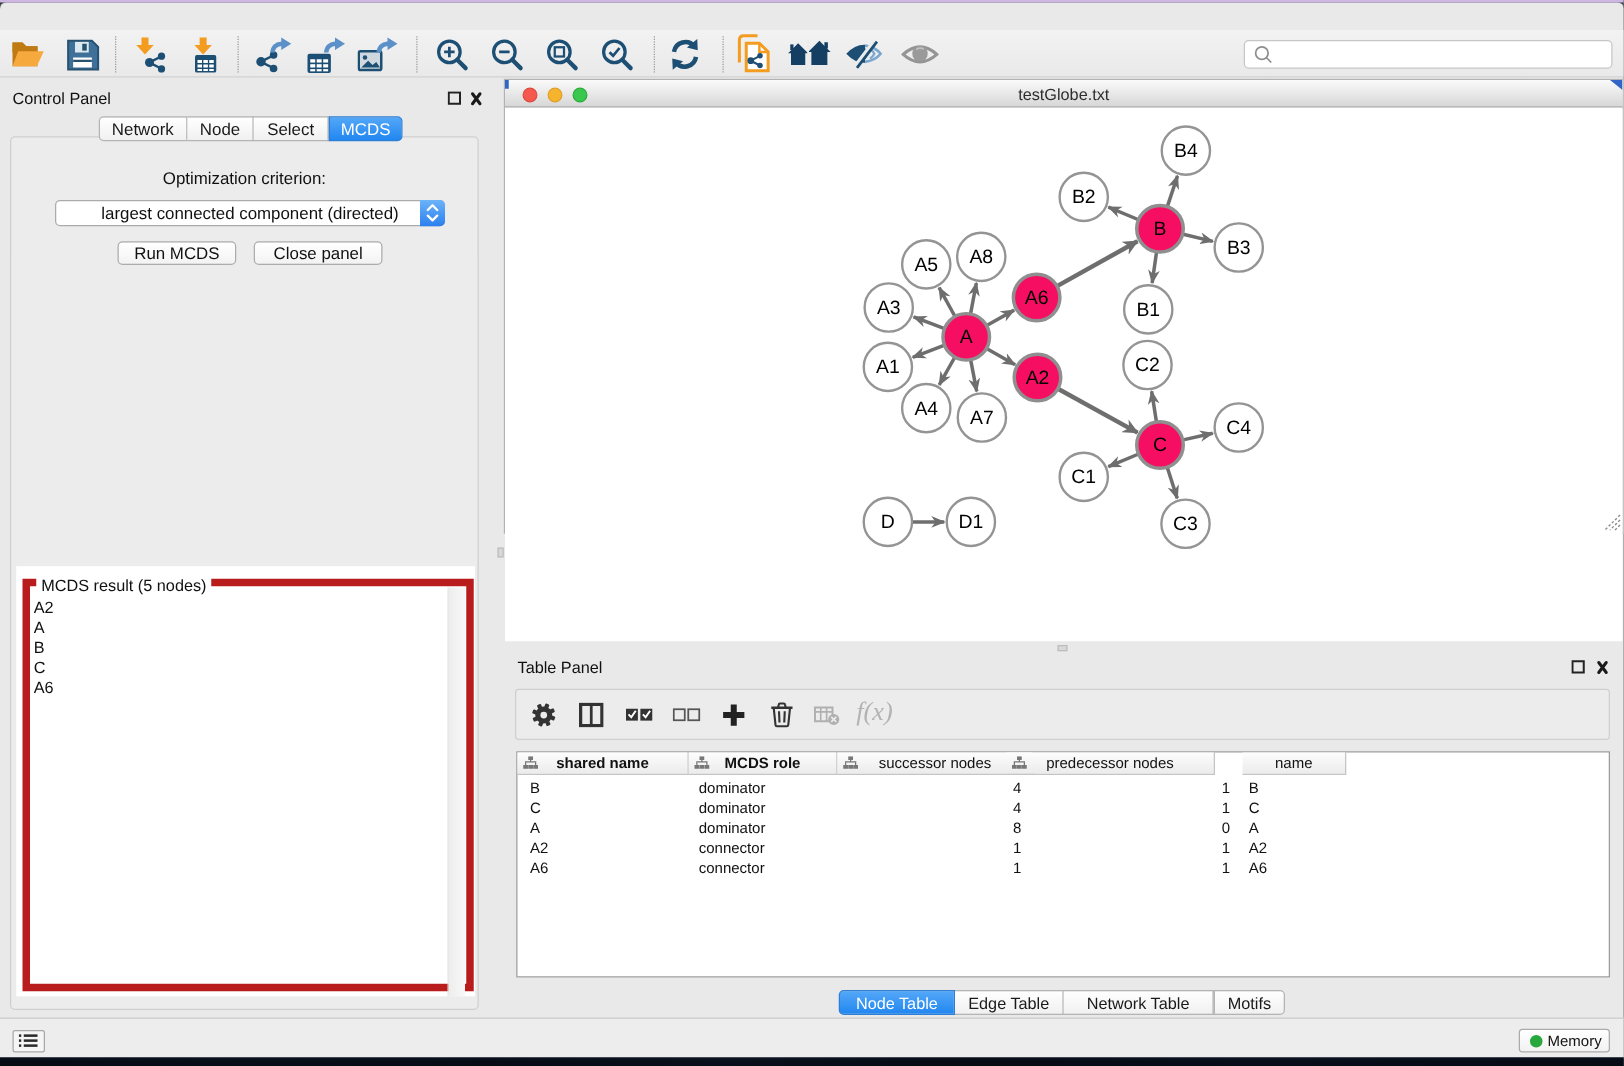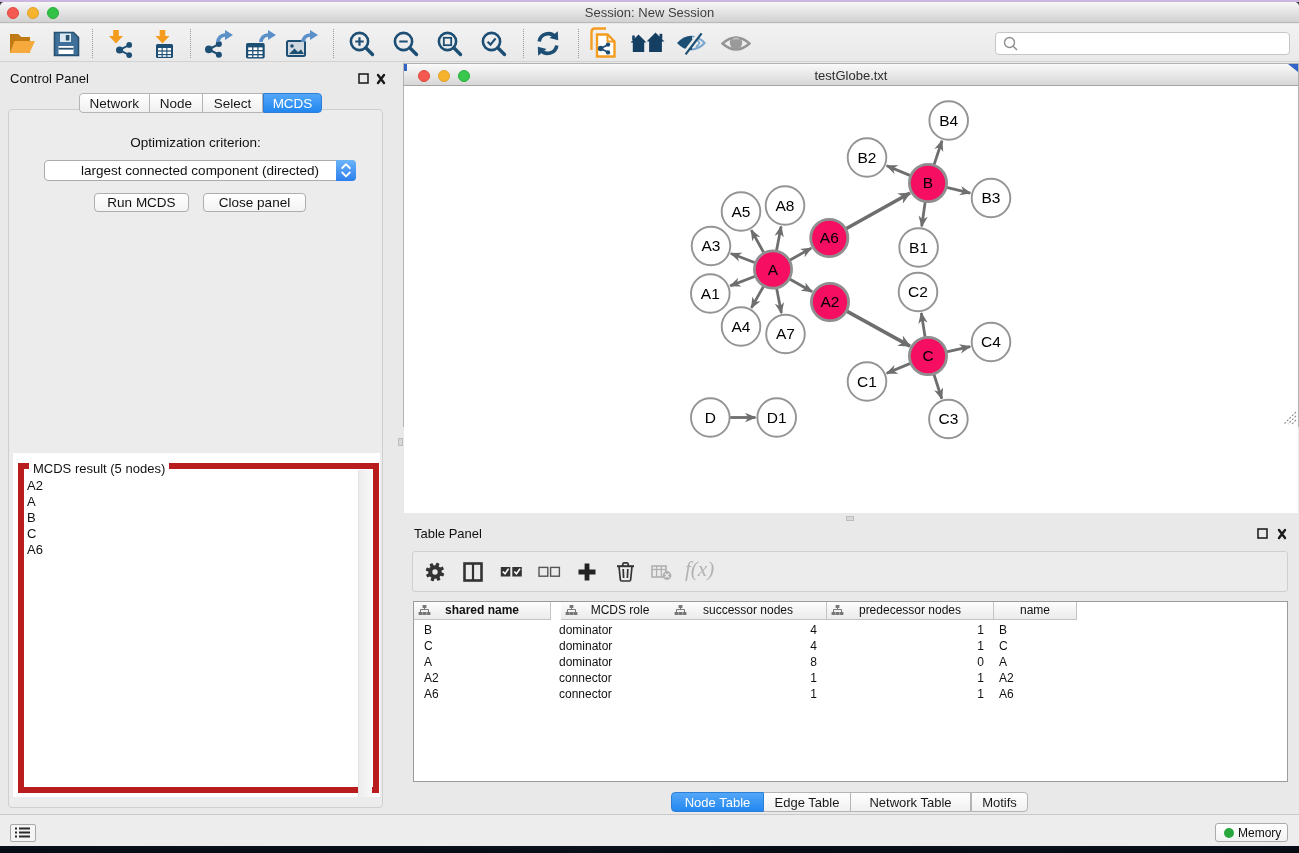--- a/index.html
+++ b/index.html
@@ -78,26 +78,20 @@
   background:#f5f5f5; border:1px solid #a8a8a8; border-radius:2px; }
 #mem-btn { position:absolute; left:1215px; top:7.5px; width:73px; height:19.5px;
   background:linear-gradient(#ffffff,#f2f2f2); border:1px solid #ababab; border-radius:3px;
   font-size:12px; color:#111; line-height:18px; }
 #bottomstrip { position:absolute; left:0; top:846px; width:1299px; height:7px;
   background:linear-gradient(#2a3542 0%,#1d2835 40%,#19232f 100%),linear-gradient(90deg,#1b2633,#232e3c 15%,#1d2835 30%,#2a3442 45%,#1b2532 60%,#253040 78%,#1a2431 100%); background-blend-mode:overlay; }
 </style>
 </head>
 <body>
 <div id="appwin">
-  <div id="titlebar">
-    <div class="light" style="left:6.8px; background:#f45a51; border:0.5px solid #dd4b42;"></div>
-    <div class="light" style="left:26.8px; background:#f5b32f; border:0.5px solid #dfa02a;"></div>
-    <div class="light" style="left:46.8px; background:#33c146; border:0.5px solid #2aad3c;"></div>
-    <div class="t">Session: New Session</div>
-  </div>
   <div id="toolbar">
     <div class="tsep" style="left:92px;"></div>
     <div class="tsep" style="left:190px;"></div>
     <div class="tsep" style="left:333px;"></div>
     <div class="tsep" style="left:523px;"></div>
     <div class="tsep" style="left:578px;"></div>
     <div id="tb-icons">
 <svg style="position:absolute;left:6.5px;top:7.0px" width="30" height="26" viewBox="0 0 30 26">
 <path d="M3 3 h8 l3 3 h9 v5 h-20 z" fill="#b06e12"></path>
 <path d="M3 3 h8 l3 3 h9 v16 h-20 z" fill="#c07a14"></path>
@@ -445,39 +439,39 @@
     <div id="thead">
 <div class="th" style="left:0px;width:137px;font-weight:bold;"><svg width="13" height="11" viewBox="0 0 13 11" style="position:absolute;left:4px;top:3px">
 <g fill="none" stroke="#777" stroke-width="1">
               <path d="M6.5 2.5 v2 M2.5 7 v-2.5 h8 v2.5"></path>
             </g>
 <rect x="4.6" y="0" width="3.8" height="3" fill="#777"></rect>
             <rect x="0.6" y="7" width="3.8" height="3" fill="#777"></rect>
 <rect x="4.6" y="7" width="3.8" height="3" fill="#777"></rect>
             <rect x="8.6" y="7" width="3.8" height="3" fill="#777"></rect>
           </svg>shared name</div>
-<div class="th" style="left:147px;width:119px;"><svg width="13" height="11" viewBox="0 0 13 11" style="position:absolute;left:4px;top:3px">
+<div class="th" style="left:137px;width:119px;font-weight:bold;"><svg width="13" height="11" viewBox="0 0 13 11" style="position:absolute;left:4px;top:3px">
 <g fill="none" stroke="#777" stroke-width="1">
               <path d="M6.5 2.5 v2 M2.5 7 v-2.5 h8 v2.5"></path>
             </g>
 <rect x="4.6" y="0" width="3.8" height="3" fill="#777"></rect>
             <rect x="0.6" y="7" width="3.8" height="3" fill="#777"></rect>
 <rect x="4.6" y="7" width="3.8" height="3" fill="#777"></rect>
             <rect x="8.6" y="7" width="3.8" height="3" fill="#777"></rect>
           </svg>MCDS role</div>
 <div class="th" style="left:256px;width:157px;"><svg width="13" height="11" viewBox="0 0 13 11" style="position:absolute;left:4px;top:3px">
 <g fill="none" stroke="#777" stroke-width="1">
               <path d="M6.5 2.5 v2 M2.5 7 v-2.5 h8 v2.5"></path>
             </g>
 <rect x="4.6" y="0" width="3.8" height="3" fill="#777"></rect>
             <rect x="0.6" y="7" width="3.8" height="3" fill="#777"></rect>
 <rect x="4.6" y="7" width="3.8" height="3" fill="#777"></rect>
             <rect x="8.6" y="7" width="3.8" height="3" fill="#777"></rect>
           </svg>successor nodes</div>
-<div class="th" style="left:413px;width:167px;"><svg width="13" height="11" viewBox="0 0 13 11" style="position:absolute;left:4px;top:3px">
+<div class="th" style="left:391px;width:167px;"><svg width="13" height="11" viewBox="0 0 13 11" style="position:absolute;left:4px;top:3px">
 <g fill="none" stroke="#777" stroke-width="1">
               <path d="M6.5 2.5 v2 M2.5 7 v-2.5 h8 v2.5"></path>
             </g>
 <rect x="4.6" y="0" width="3.8" height="3" fill="#777"></rect>
             <rect x="0.6" y="7" width="3.8" height="3" fill="#777"></rect>
 <rect x="4.6" y="7" width="3.8" height="3" fill="#777"></rect>
             <rect x="8.6" y="7" width="3.8" height="3" fill="#777"></rect>
           </svg>predecessor nodes</div>
 <div class="th" style="left:580px;width:83px;">name</div>
 </div>

